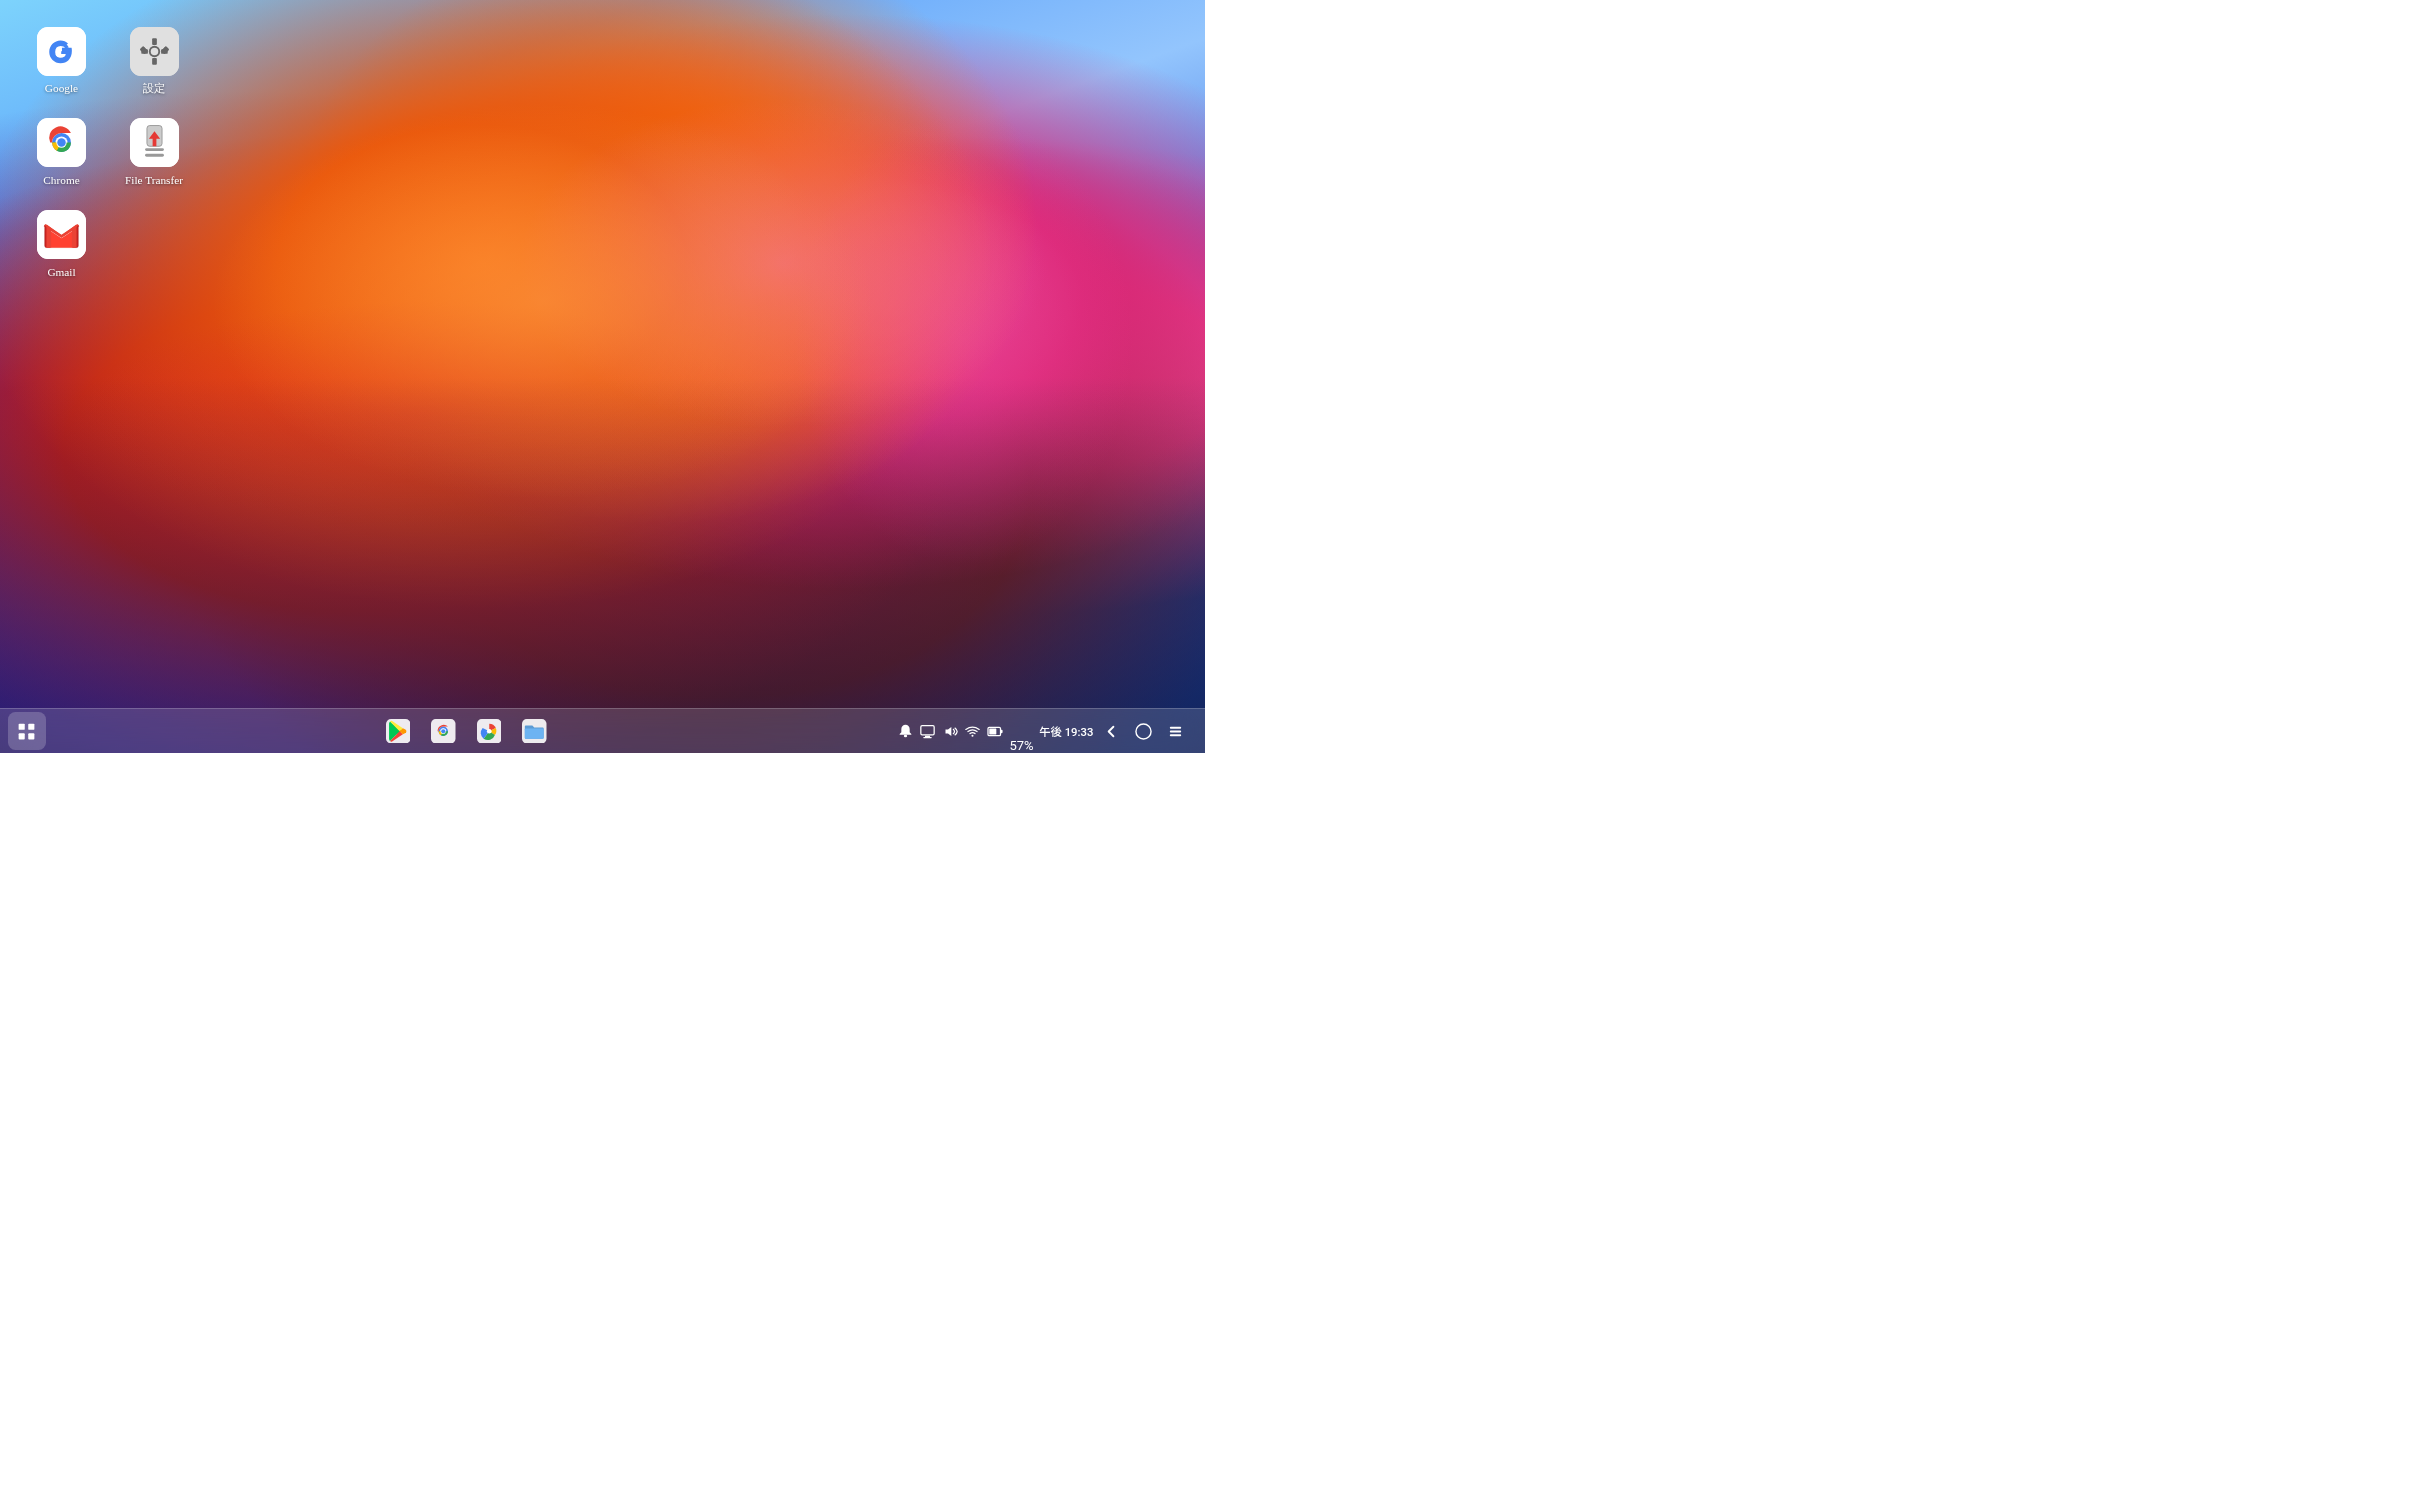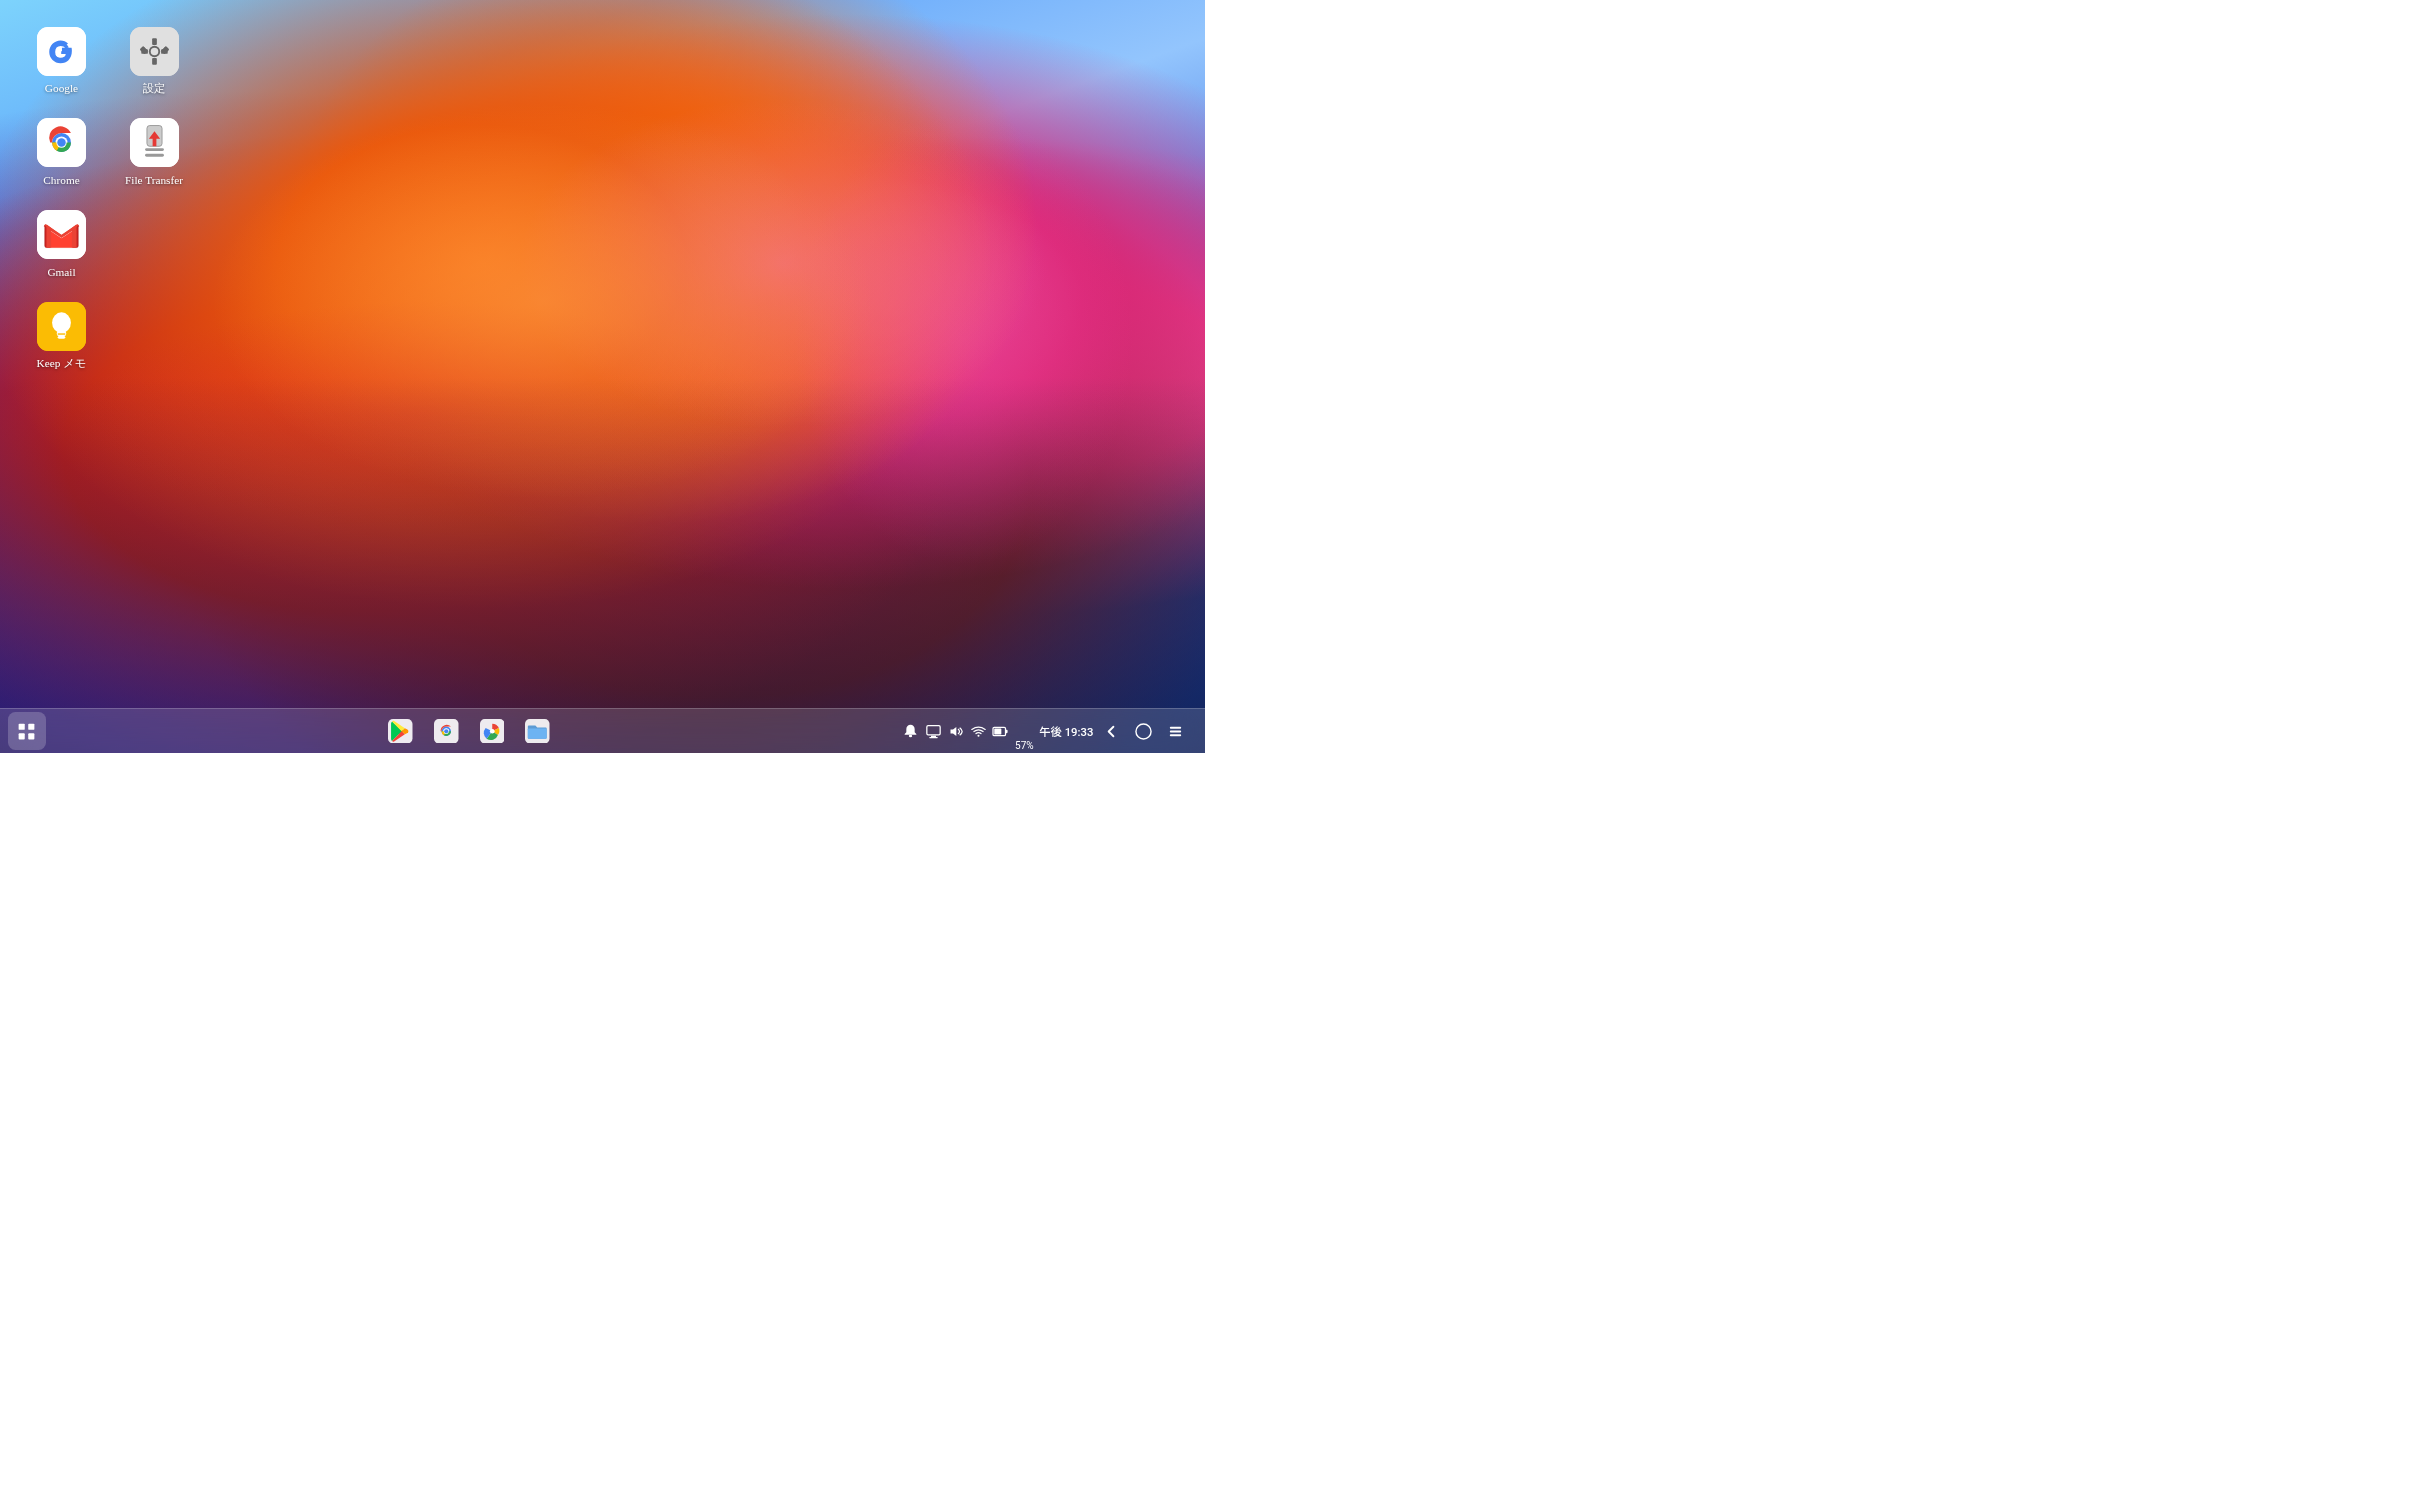--- a/index.html
+++ b/index.html
@@ -204,21 +204,21 @@
 
     .time-text {
       color: white;
       font-size: 11.3px;
       font-weight: 500;
       white-space: nowrap;
     }
 
     .battery-text {
       color: white;
-      font-size: 10px;
+      font-size: 13px;
       margin-top: 28px;
     }
 
     .icon-row {
       display: flex;
       flex-direction: row;
       gap: 7.5px;
       margin-bottom: 3.8px;
     }
 
@@ -341,36 +341,20 @@
           <path d="M8 14 L8 40 L14 40 L14 22 L26 30 L38 22 L38 40 L44 40 L44 14 L26 26 Z" fill="none"></path>
 
           <rect x="8" y="14" width="36" height="28" rx="3" fill="white" opacity="0"></rect>
           <path d="M10 15 L10 39 Q10 40 11 40 L15 40 L15 20 L26 29 L37 20 L37 40 L41 40 Q42 40 42 39 L42 15 L26 27 Z" fill="#EA4335"></path>
         </svg>
       </div>
       <span class="app-label">Gmail</span>
     </div>
   </div>
 
-  <div class="icon-row" style="margin-bottom: 7.5px;">
-    <div class="app-icon">
-      <div class="icon-img keep-icon">
-        <svg viewBox="0 0 52 52" width="49" height="49">
-          <rect width="52" height="52" rx="12" fill="#fbbc04"></rect>
-
-          <ellipse cx="26" cy="22" rx="10" ry="11" fill="#fff"></ellipse>
-          <rect x="21" y="31" width="10" height="5" rx="2" fill="#fff"></rect>
-          <rect x="22" y="36" width="8" height="3" rx="1.5" fill="#fff"></rect>
-
-          <line x1="22" y1="34" x2="30" y2="34" stroke="#fbbc04" stroke-width="1.5"></line>
-        </svg>
-      </div>
-      <span class="app-label">Keep メモ</span>
-    </div>
-  </div>
 
 
 </div>
 
 <div id="taskbar">
 
   <div class="taskbar-left">
     <div class="taskbar-btn launcher-btn">
       <svg viewBox="0 0 24 24" width="21" height="21" fill="white">
         <rect x="3" y="3" width="7" height="7" rx="1"></rect>

